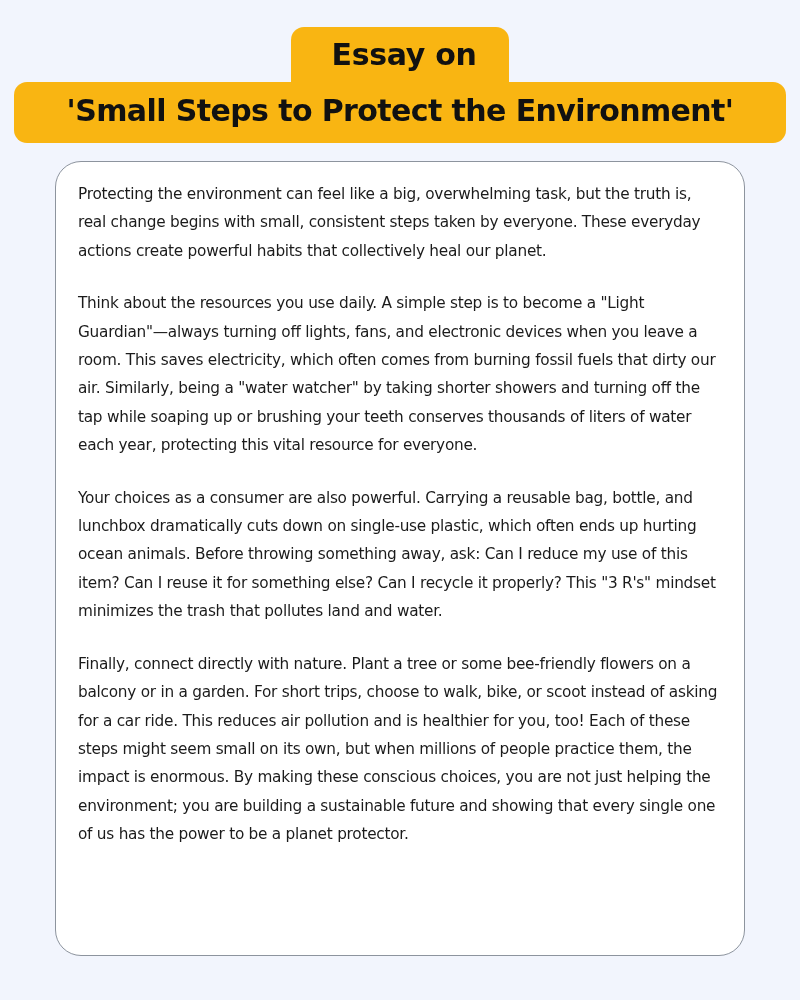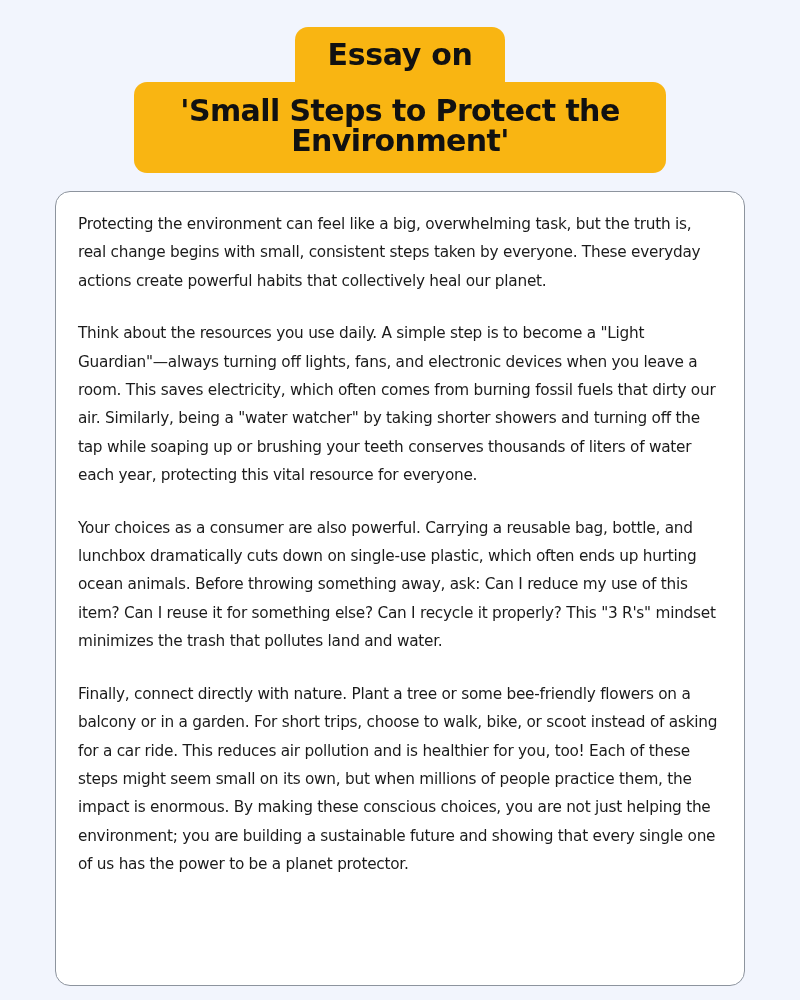--- a/index.html
+++ b/index.html
@@ -39,51 +39,51 @@
 
   .title-tab {
     position: relative;
     background: #f9b512;
     color: #111111;
     font-family: "DejaVu Sans", sans-serif;
     font-weight: bold;
     font-size: 30px;
     letter-spacing: -0.3px;
     line-height: 1;
-    padding: 13px 32px 16px 32px;
+    padding: 13px 32px 16px 40px;
     border-radius: 13px 13px 0 0;
     z-index: 2;
     text-align: center;
   }
 
   .title-bar {
     position: relative;
     background: #f9b512;
     color: #111111;
     font-family: "DejaVu Sans", sans-serif;
     font-weight: bold;
     font-size: 30px;
     letter-spacing: -0.6px;
     line-height: 1;
-    width: 532px;
+    width: 772px;
     padding: 14px 10px 17px 10px;
     border-radius: 13px;
     text-align: center;
     margin-top: -4px;
     z-index: 1;
   }
 
   
   .essay-card {
     position: relative;
     width: 690px;
     margin-top: 18px;
     background: #ffffff;
     border: 1.3px solid #8d949e;
-    border-radius: 15px;
+    border-radius: 26px;
     padding: 18px 24px 20px 22px;
     min-height: 795px;
   }
 
   .essay-body {
     font-family: "DejaVu Sans", sans-serif;
     font-size: 15.3px;
     line-height: 28.4px;
     color: #1b1b1b;
     letter-spacing: -0.25px;

